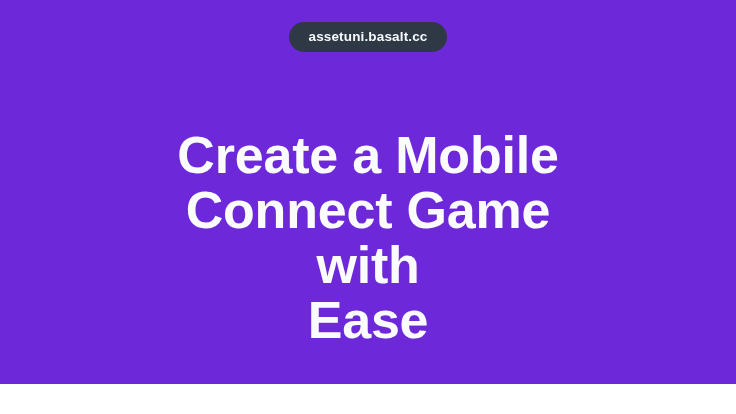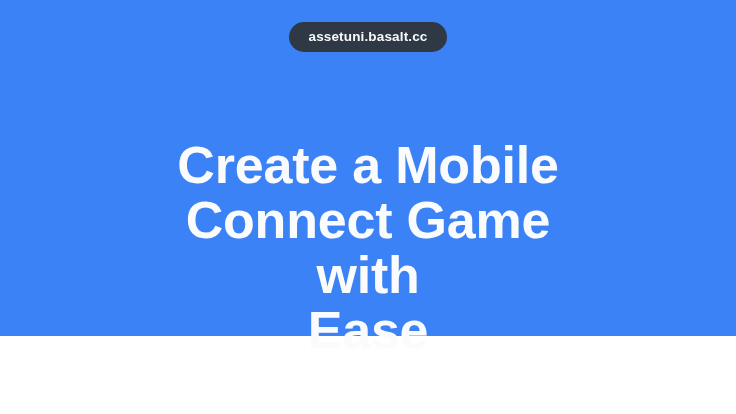--- a/index.html
+++ b/index.html
@@ -12,22 +12,22 @@
     width: 736px;
     height: 414px;
     overflow: hidden;
     font-family: "Liberation Sans", sans-serif;
     -webkit-font-smoothing: antialiased;
   }
 
   #page {
     position: relative;
     width: 736px;
-    height: 336px;
-    background: #3b82f6;
+    height: 384px;
+    background: #6d28d9;
     box-sizing: border-box;
     display: flex;
     flex-direction: column;
     align-items: center;
   }
 
   
   .badge-row {
     position: absolute;
     top: 22px;
@@ -62,21 +62,21 @@
   .hero {
     position: absolute;
     top: 126px;
     left: 50%;
     transform: translateX(-50%);
     width: 470px;
     text-align: center;
   }
 
   .hero-title {
-    margin: 12px;
+    margin: 2px;
     font-family: "Liberation Sans", sans-serif;
     font-size: 52px;
     font-weight: 700;
     line-height: 55px;
     letter-spacing: -0.2px;
     color: #fafbfc;
     text-align: center;
     white-space: pre-line;
   }
 </style>

